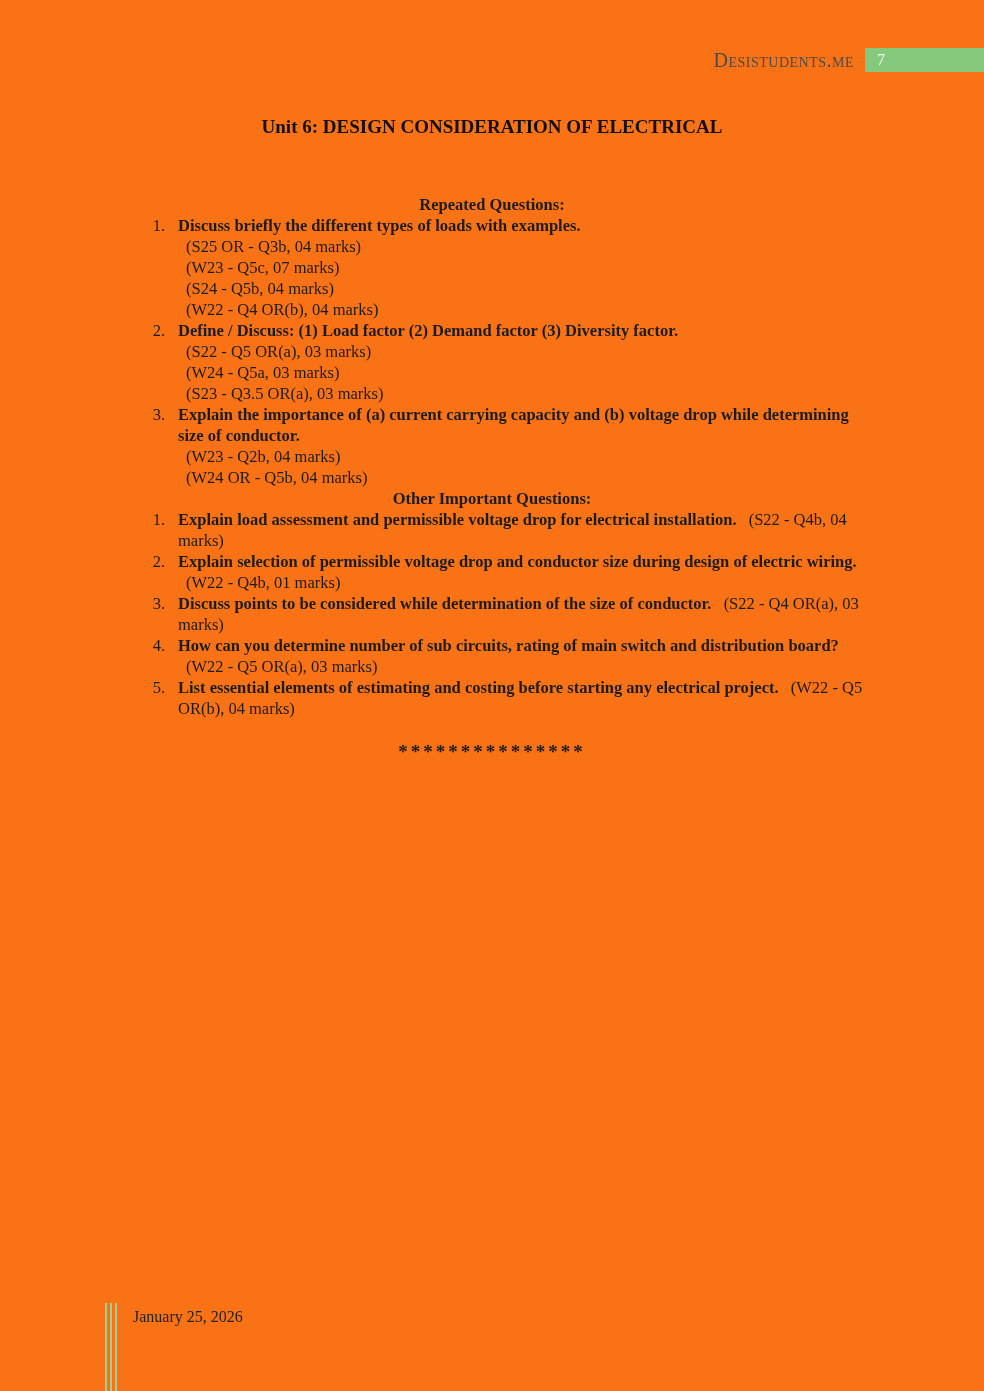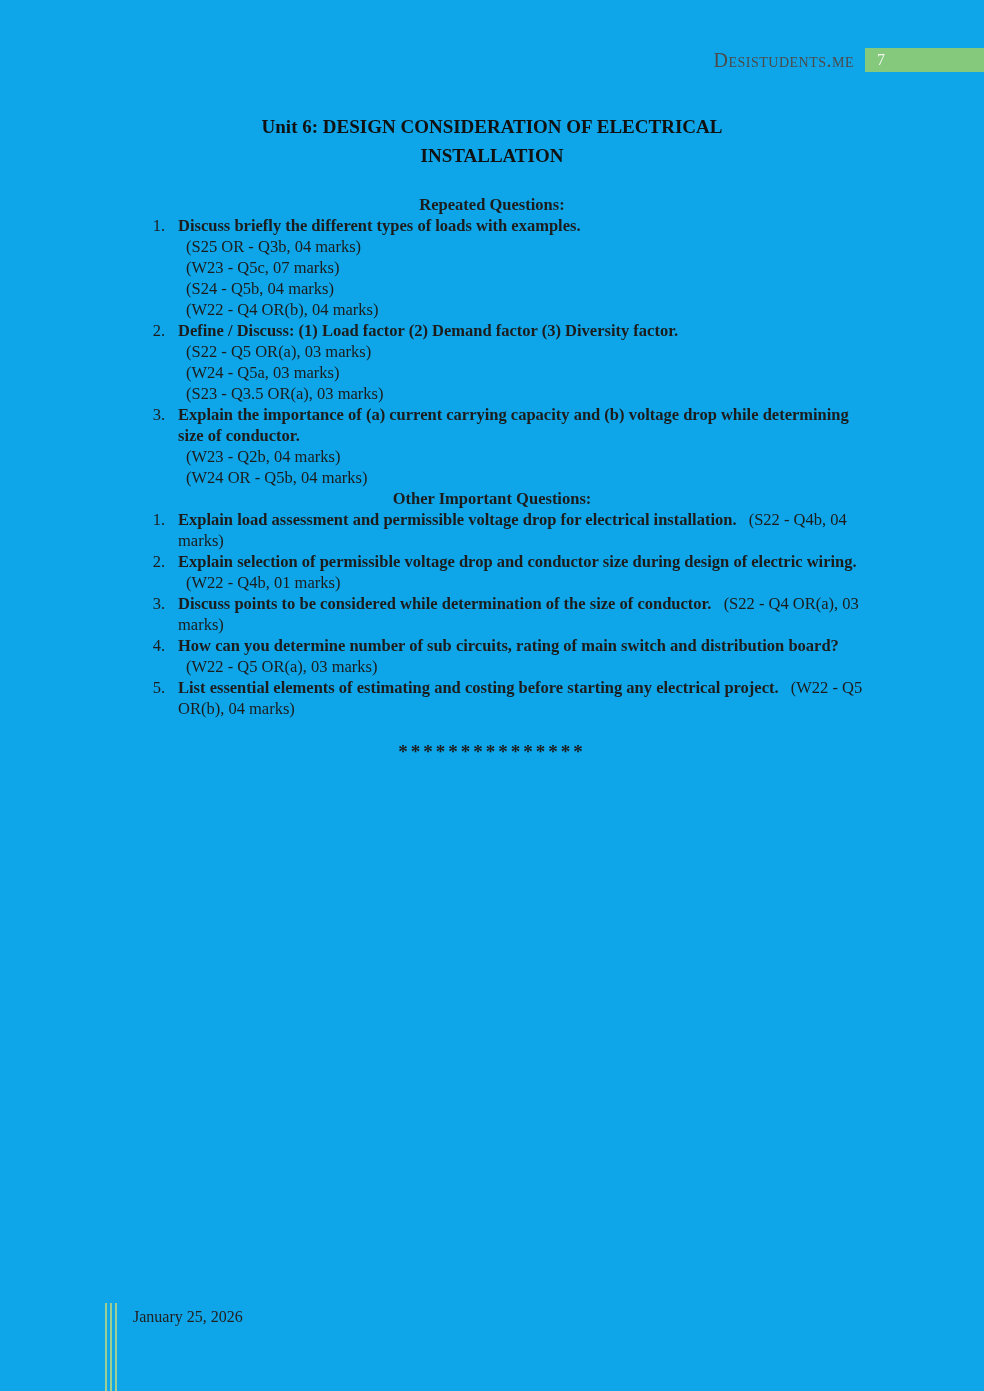--- a/index.html
+++ b/index.html
@@ -1,21 +1,21 @@
 <!DOCTYPE html>
 <html><head>
 <meta charset="utf-8">
 <style>
   html, body { margin: 0; padding: 0; background: #e8e8e8; }
   .page {
     position: relative;
     width: 984px;
     height: 1391px;
     margin: 0 auto;
-    background: #0ea5e9;
+    background: #f97316;
     font-family: "Liberation Serif", "DejaVu Serif", serif;
     color: #1c1c1c;
     overflow: hidden;
   }
 
   
   .header {
     position: absolute;
     top: 48px;
     right: 0;
@@ -107,21 +107,20 @@
 
 <div class="page">
 
   <div class="header">
     <span class="site-name">Desistudents.me</span>
     <span class="page-badge"><span>7</span></span>
   </div>
 
   <div class="doc-title">
     <div>Unit 6: DESIGN CONSIDERATION OF ELECTRICAL</div>
-    <div>INSTALLATION</div>
   </div>
 
   <div class="content">
 
     <div class="section-heading">Repeated Questions:</div>
 
     <div class="q-item">
       <div class="q-num">1.</div>
       <div class="q-text">
         <div class="q-question">Discuss briefly the different types of loads with examples.</div>

